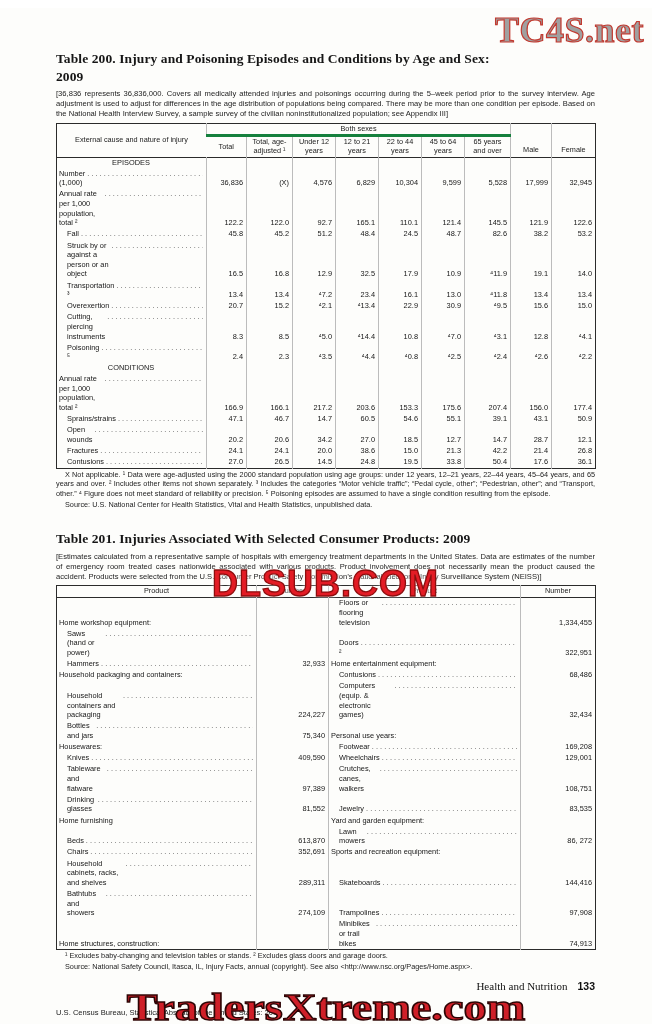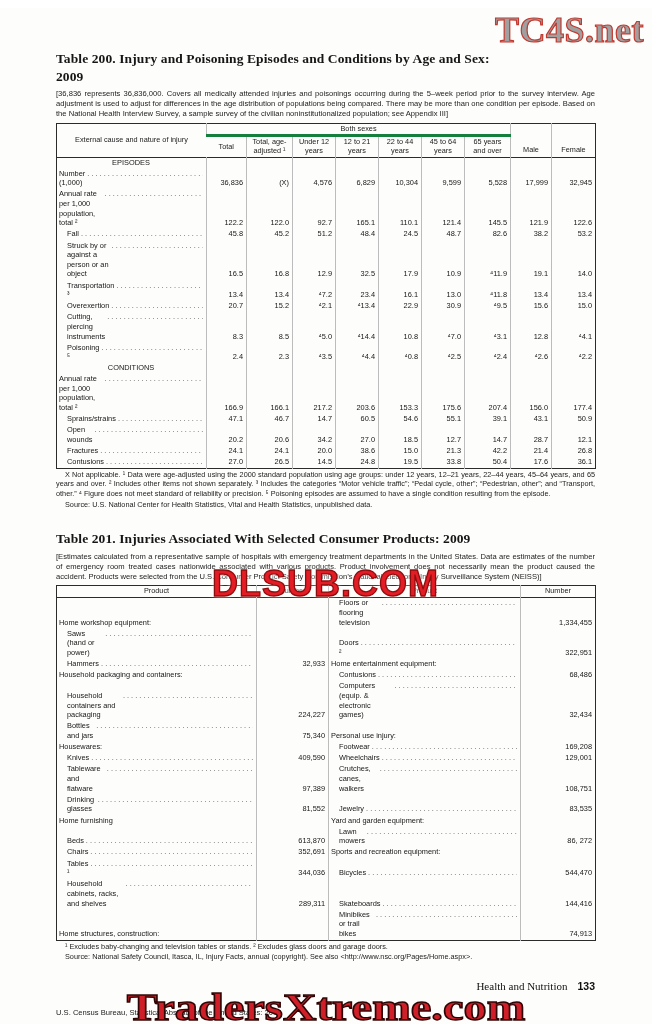--- a/index.html
+++ b/index.html
@@ -431,21 +431,21 @@
               <tr>
                 <td class="stub ind">
                   <span class="lw">
                     <span class="lt">Bottles and jars</span>
                     <span class="dots"></span>
                   </span>
                 </td>
                 <td class="num">75,340</td>
                 <td class="stub">
                   <span class="lw">
-                    <span class="lt">Personal use injury:</span>
+                    <span class="lt">Personal use years:</span>
                   </span>
                 </td>
                 <td class="num"></td>
               </tr>
               <tr>
                 <td class="stub">
                   <span class="lw">
                     <span class="lt">Housewares:</span>
                   </span>
                 </td>
@@ -547,48 +547,48 @@
                 <td class="stub">
                   <span class="lw">
                     <span class="lt">Sports and recreation equipment:</span>
                   </span>
                 </td>
                 <td class="num"></td>
               </tr>
               <tr>
                 <td class="stub ind">
                   <span class="lw">
-                    <span class="lt">Tables ¹</span>
-                    <span class="dots"></span>
-                  </span>
-                </td>
-                <td class="num">344,036</td>
-                <td class="stub ind">
-                  <span class="lw">
-                    <span class="lt">Bicycles</span>
-                    <span class="dots"></span>
-                  </span>
-                </td>
-                <td class="num">544,470</td>
-              </tr>
-              <tr>
-                <td class="stub ind">
-                  <span class="lw">
                     <span class="lt">Household cabinets, racks, and shelves</span>
                     <span class="dots"></span>
                   </span>
                 </td>
                 <td class="num">289,311</td>
                 <td class="stub ind">
                   <span class="lw">
                     <span class="lt">Skateboards</span>
                     <span class="dots"></span>
                   </span>
                 </td>
                 <td class="num">144,416</td>
+              </tr>
+              <tr>
+                <td class="stub ind">
+                  <span class="lw">
+                    <span class="lt">Bathtubs and showers</span>
+                    <span class="dots"></span>
+                  </span>
+                </td>
+                <td class="num">274,109</td>
+                <td class="stub ind">
+                  <span class="lw">
+                    <span class="lt">Trampolines</span>
+                    <span class="dots"></span>
+                  </span>
+                </td>
+                <td class="num">97,908</td>
               </tr>
               <tr>
                 <td class="stub">
                   <span class="lw">
                     <span class="lt">Home structures, construction:</span>
                   </span>
                 </td>
                 <td class="num"></td>
                 <td class="stub ind">
                   <span class="lw">

